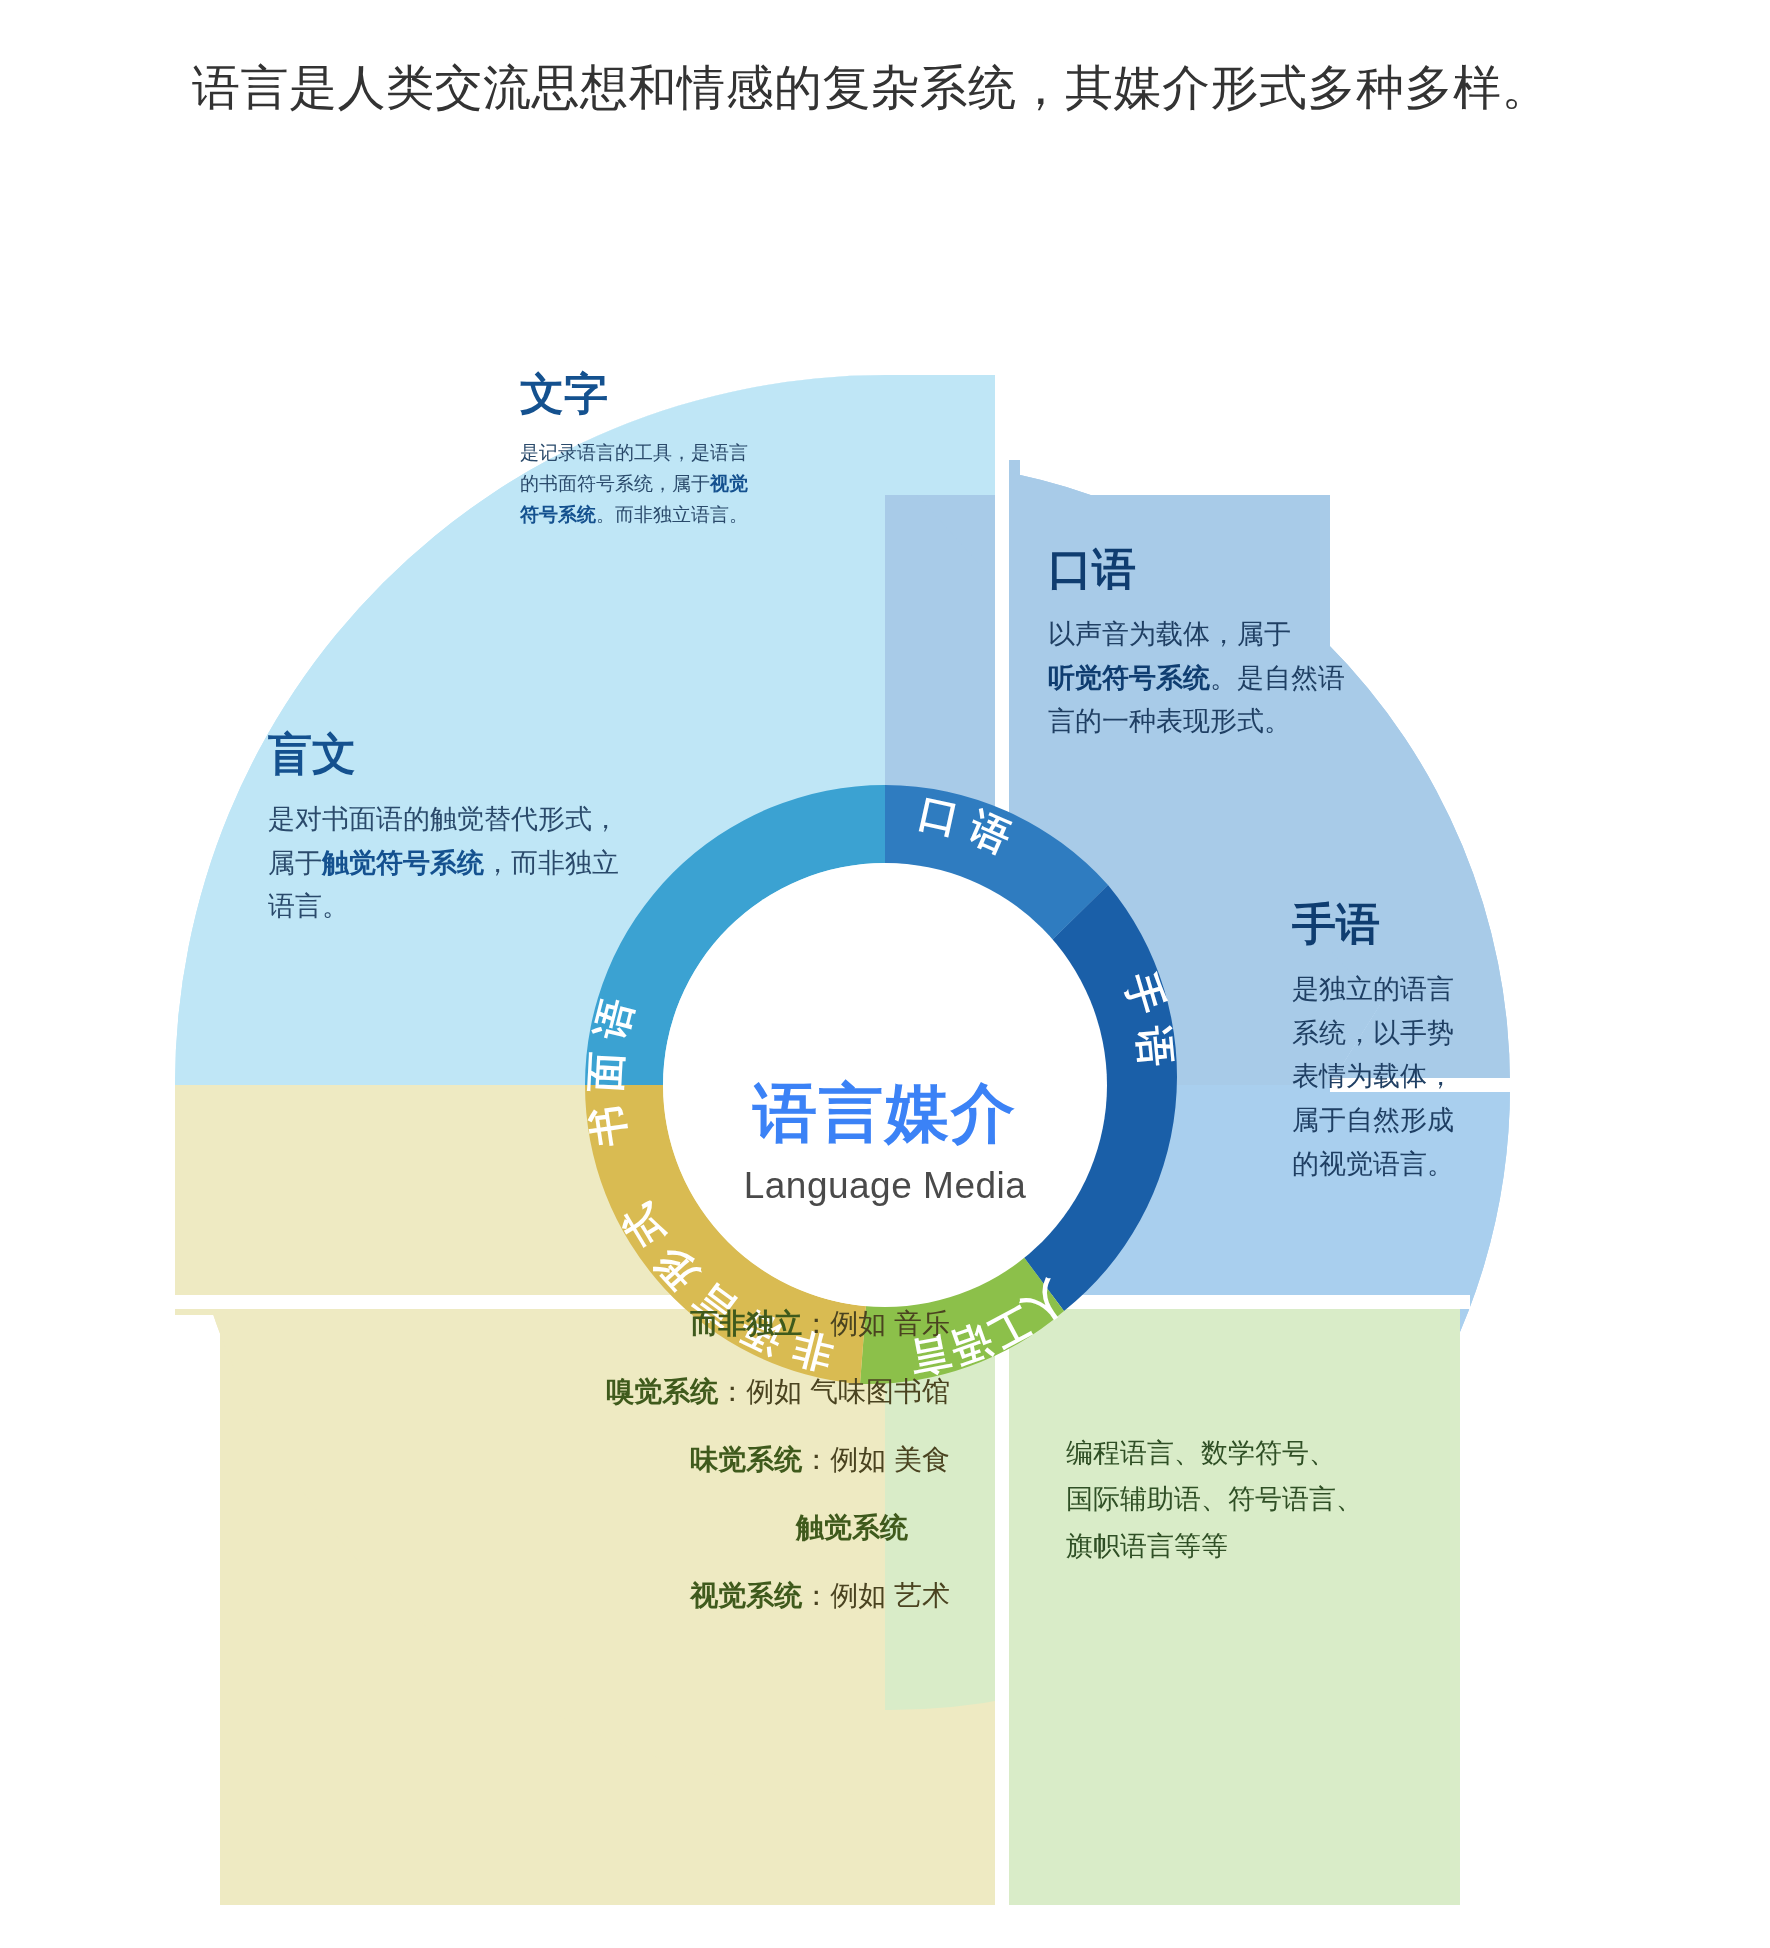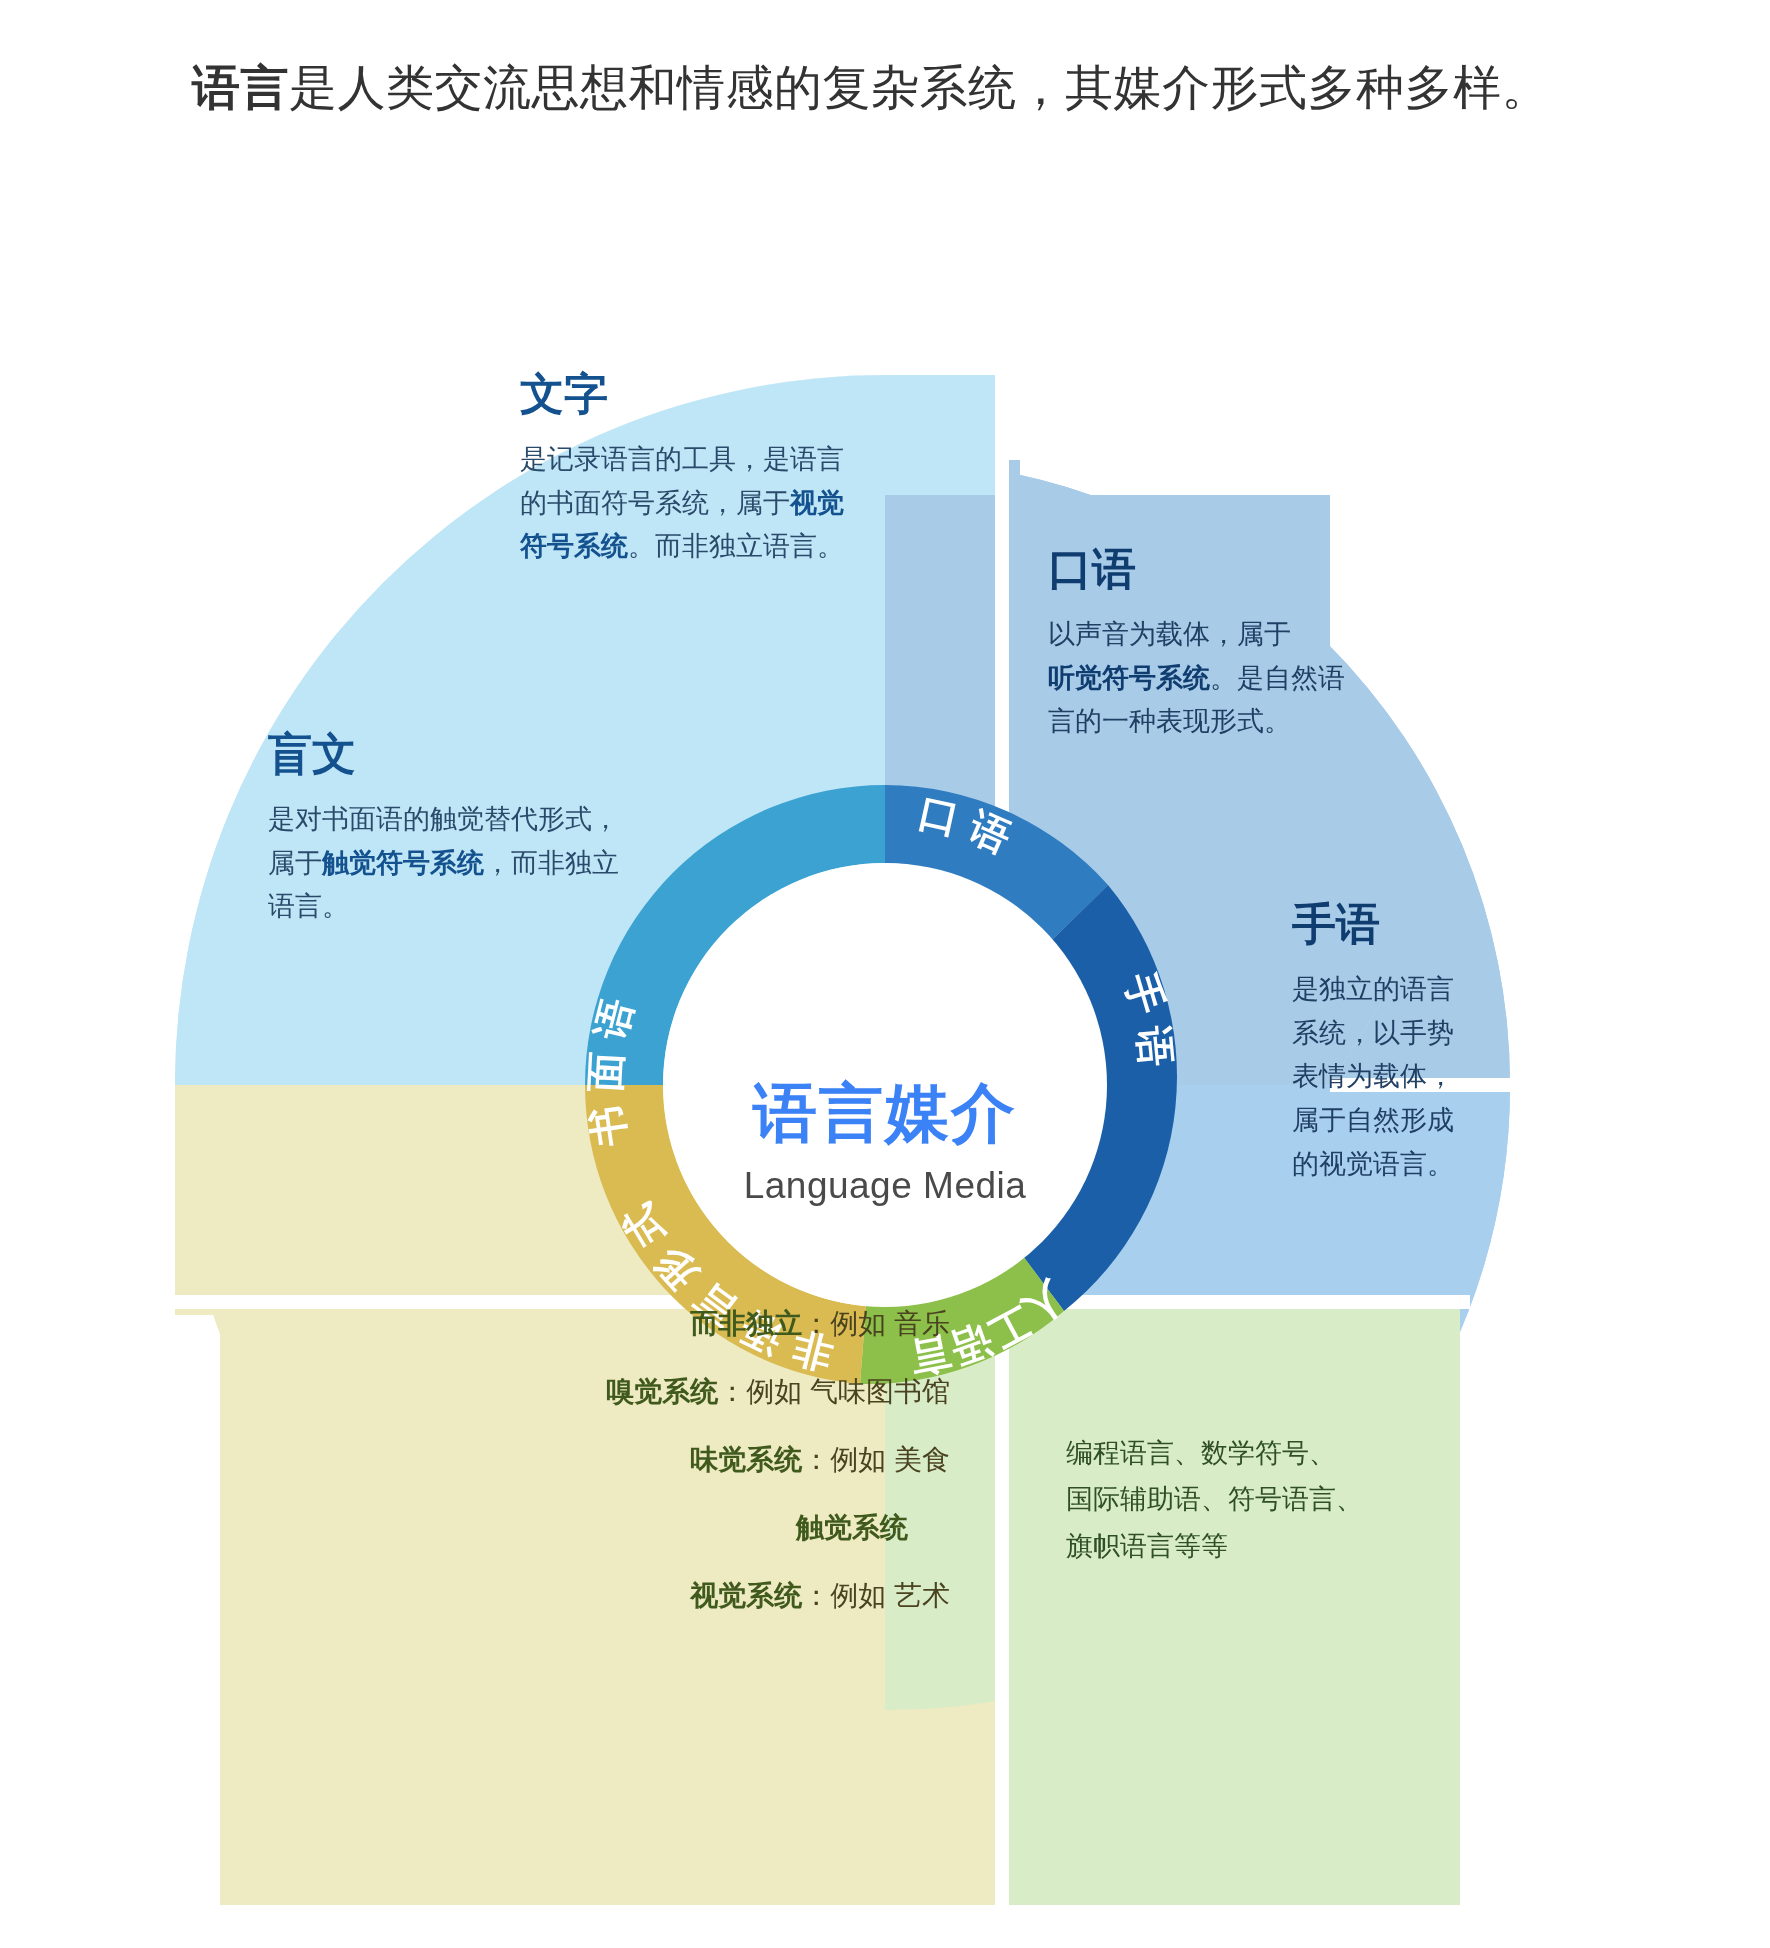--- a/index.html
+++ b/index.html
@@ -20,21 +20,21 @@
   #heading {
     position: absolute;
     left: 192px;
     top: 52px;
     width: 1420px;
     font-size: 48px;
     line-height: 1.52;
     color: #333333;
     letter-spacing: 0.5px;
   }
-  #heading b { font-weight: bold; margin-top: 28px; }
+  #heading b { font-weight: normal; margin-top: 28px; }
 
   
   #stage {
     position: absolute;
     left: 0;
     top: 215px;
     width: 1770px;
     height: 1733px;
   }
   #stage svg { display: block; }
@@ -50,21 +50,21 @@
   }
   .blk .d b { font-weight: bold; }
 
   
   #blk-wenzi {
     left: 520px;
     top: 150px;
     width: 440px;
   }
   #blk-wenzi .t { font-size: 44px; color: #14518f; }
-  #blk-wenzi .d { font-size: 27px; color: #2a4a6b; }
+  #blk-wenzi .d { font-size: 19px; color: #2a4a6b; }
   #blk-wenzi .d b { color: #14518f; }
 
   
   #blk-mangwen {
     left: 268px;
     top: 510px;
     width: 470px;
   }
   #blk-mangwen .t { font-size: 44px; color: #14518f; }
   #blk-mangwen .d { font-size: 27px; color: #2a4a6b; }

